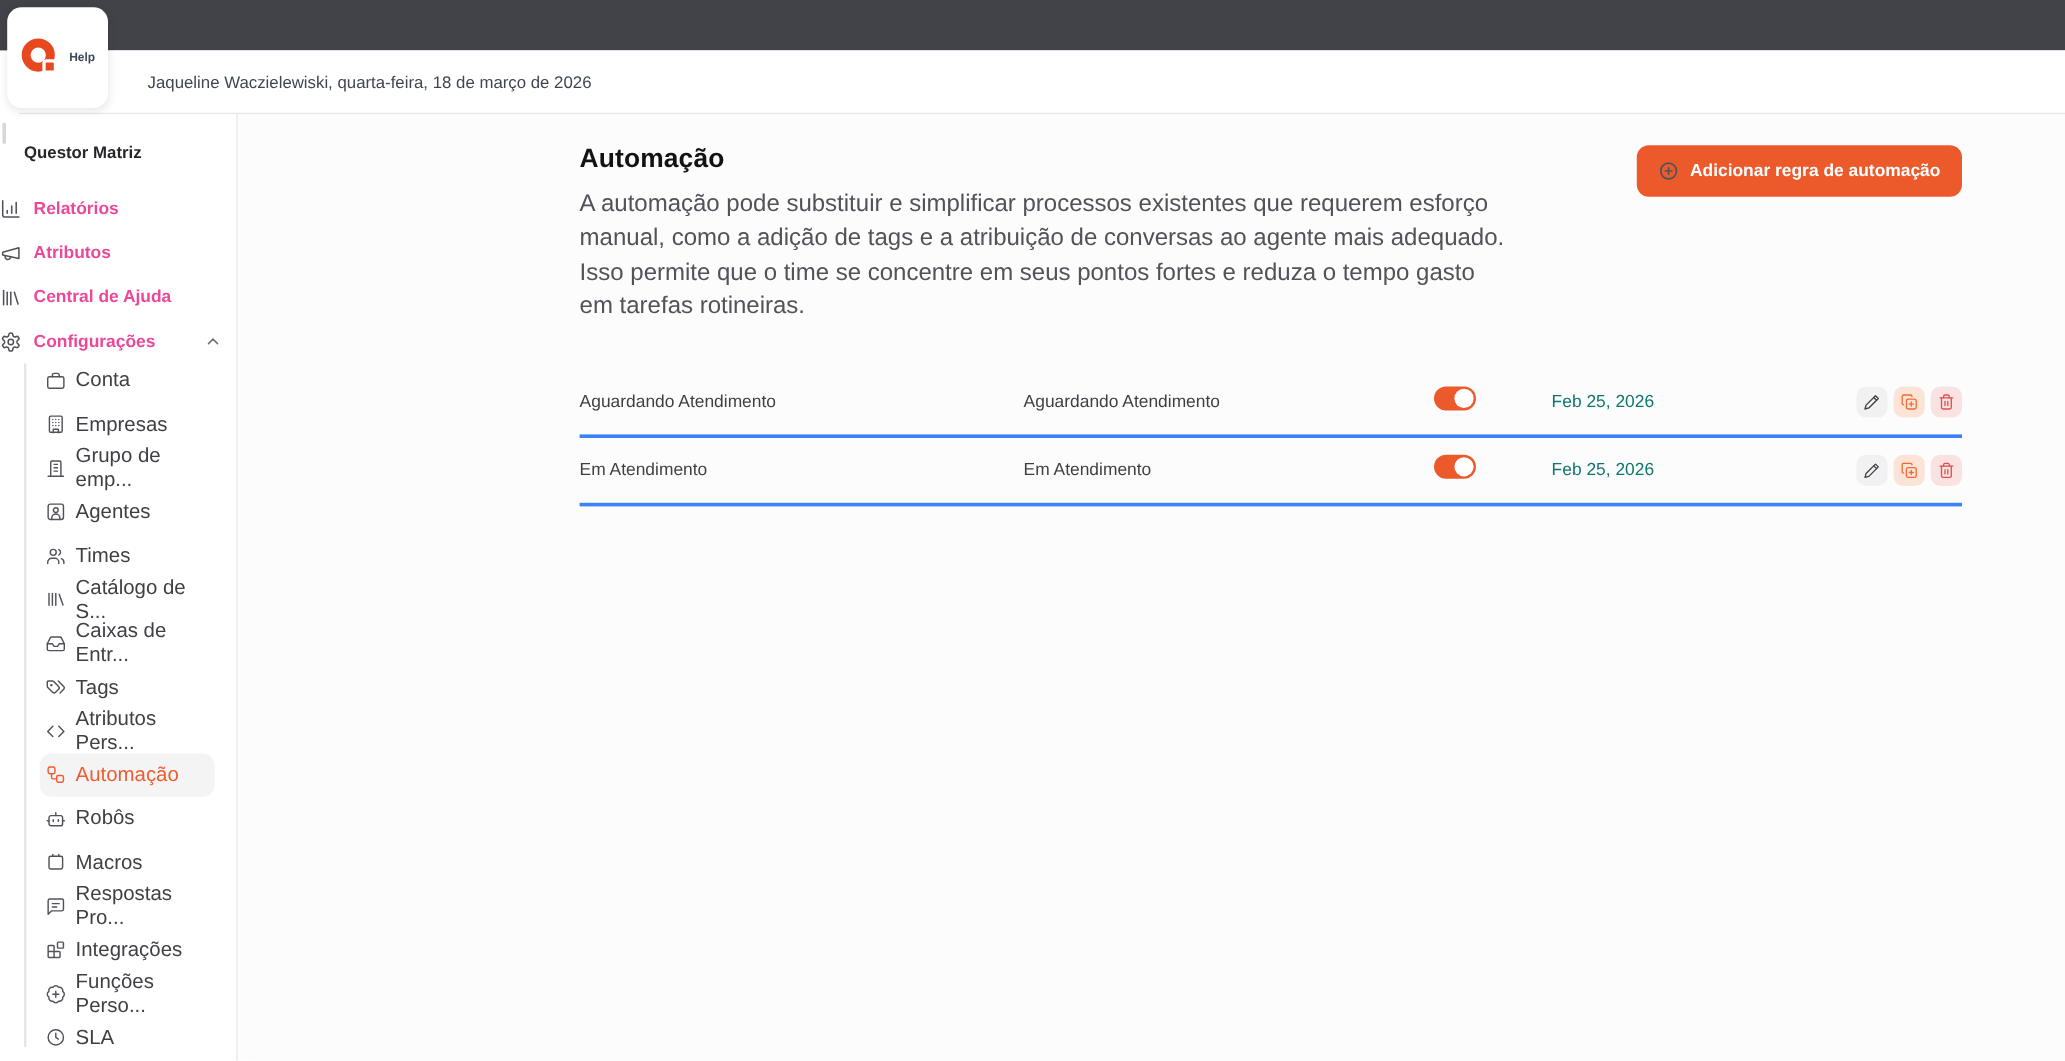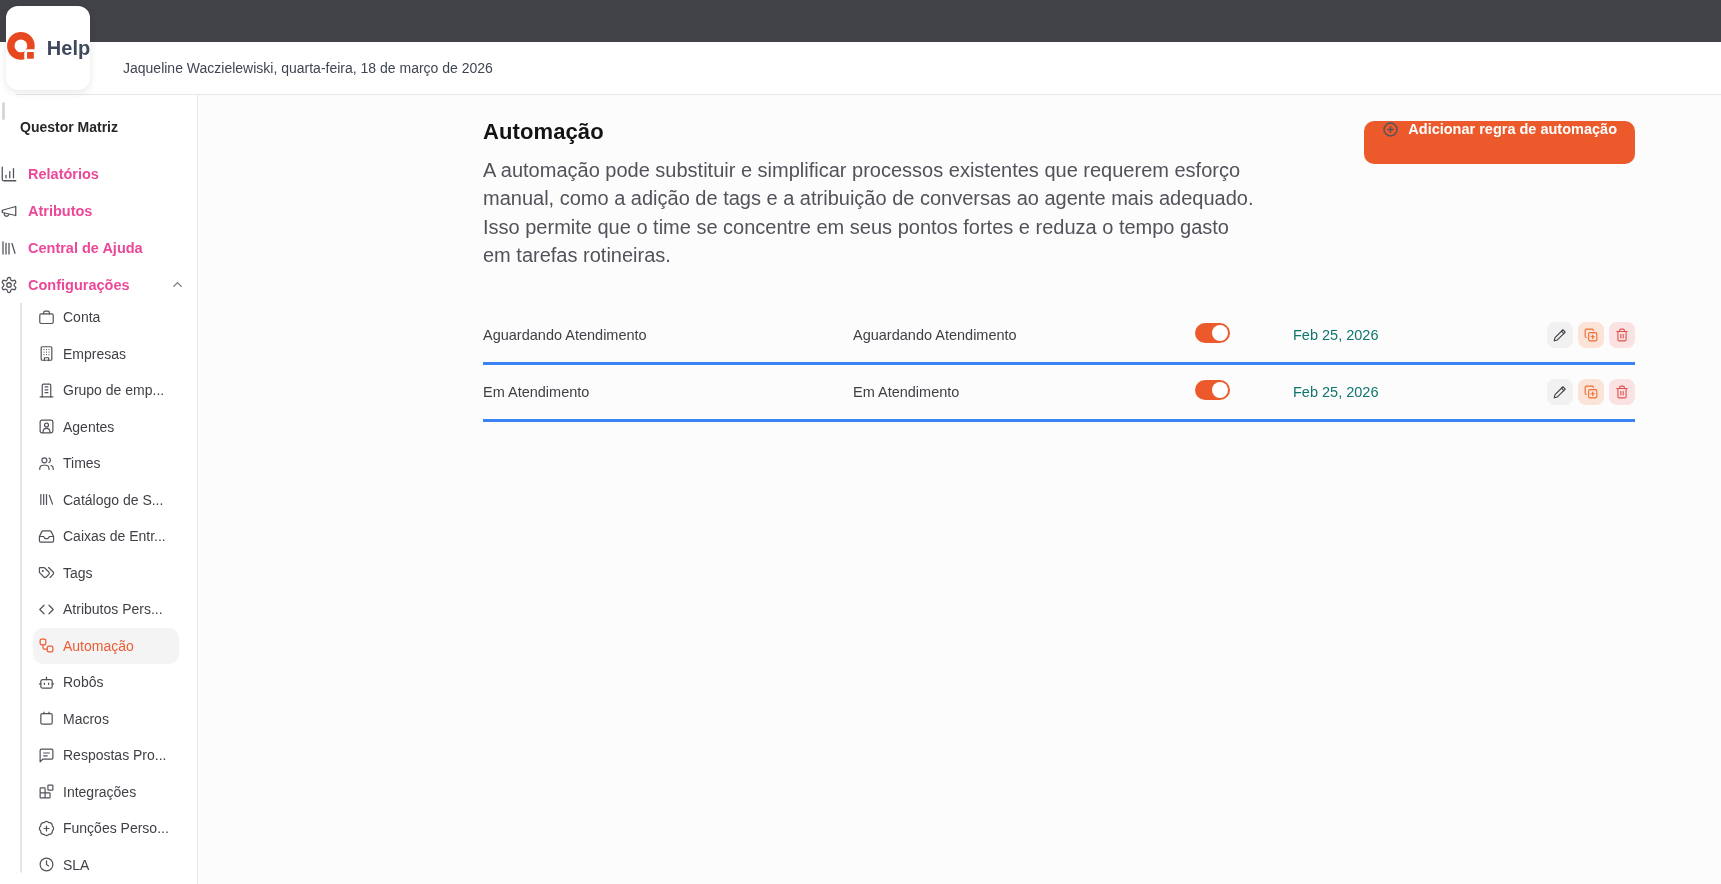--- a/index.html
+++ b/index.html
@@ -15,21 +15,21 @@
     position:absolute; left:16px; top:42px; width:100%; height:53px; background:#fff;
     border-bottom:1px solid #e7e7ea; box-shadow:0 1px 3px rgba(0,0,0,.04);
     display:flex; align-items:center; padding-left:107px; font-size:14px; color:#3f4652;
   }
   .logobox {
     position:absolute; left:6px; top:6px; width:84px; height:84px; background:#fff;
     border-radius:12px; box-shadow:0 2px 8px rgba(0,0,0,.10); z-index:30;
     display:flex; align-items:center; justify-content:center; gap:7px; cursor:pointer;
   }
   .qmark { display:flex; }
-  .brand-help { font-size:20px; font-weight:700; color:#3e4a5c; }
+  .brand-help { font-size:10px; font-weight:700; color:#3e4a5c; }
 
   
   .sidebar {
     position:absolute; left:0; top:95px; width:198px; bottom:0; background:#fff;
     border-right:1px solid #e7e7ea; z-index:10;
   }
   .scrollnub { position:absolute; left:2px; top:7px; width:3px; height:18px; border-radius:2px; background:#d6d6db; }
   .account { position:absolute; left:20px; top:8px; font-size:14px; font-weight:700; color:#26272b;margin-top:16px; }
   .nav { position:absolute; top:60px; left:0; right:0; margin:0; padding:0; list-style:none; }
   .nav-item {
@@ -40,33 +40,33 @@
   .nav-item .nicon svg { width:18px; height:18px; }
   .chev { margin-left:auto; margin-right:12px; display:flex; color:#71717a; }
   .chev svg { width:15px; height:15px; }
   .subnav { position:absolute; top:204px; left:30px; right:0; margin:0; padding:0; list-style:none; }
   .subnav::before {
     content:""; position:absolute; left:-10px; top:4px; height:570px; width:2px;
     background:#e6e6e9; border-radius:0 0 0 6px;
   }
   .sub-item {
     display:flex; align-items:center; height:36.5px; padding-left:5px; margin:0 18px 0 3px; gap:8px;
-    border-radius:10px; font-size:14px; font-weight:500; color:#3f3f46; cursor:pointer;
+    border-radius:10px; font-size:17px; font-weight:500; color:#3f3f46; cursor:pointer;
   }
   .sub-item .nicon svg { width:17px; height:17px; }
   .sub-item.active { background:#f4f4f5; color:#ed5c33; }
   .sub-item.active .nicon { color:#ed5c33; }
 
   
   .main { position:absolute; left:198px; top:95px; right:0; bottom:0; background:#fcfcfc; }
   .content { position:absolute; left:285px; top:0; width:1152px; }
   .page-head { position:relative; padding-top:24px; }
   h1.title { margin:0; font-size:22px; font-weight:700; color:#131316; letter-spacing:.1px; }
   .add-btn {
-    position:absolute; right:0; top:26px; height:43px; display:flex; gap:9px;
+    position:absolute; right:0; top:26px; height:43px; display:flex; align-items:center; gap:9px;
     padding:0 18px; border:none; border-radius:10px; background:#ec5a2b; color:#fff;
     font-size:14.5px; font-weight:600; font-family:inherit; cursor:pointer;
   }
   .add-btn svg { width:17px; height:17px; }
   .desc { margin:11px 0 0; max-width:778px; font-size:20px; line-height:1.42; color:#52525b; }
 
   .tbl { margin-top:38px; }
   .tr { display:grid; grid-template-columns:370px 342px 98px 230px 1fr; align-items:center; }
   .th-row { align-items:end; padding:26px 0 15px; border-bottom:1px solid #e4e4e7; }
   .th { font-size:14px; font-weight:600; color:#52525b; }

